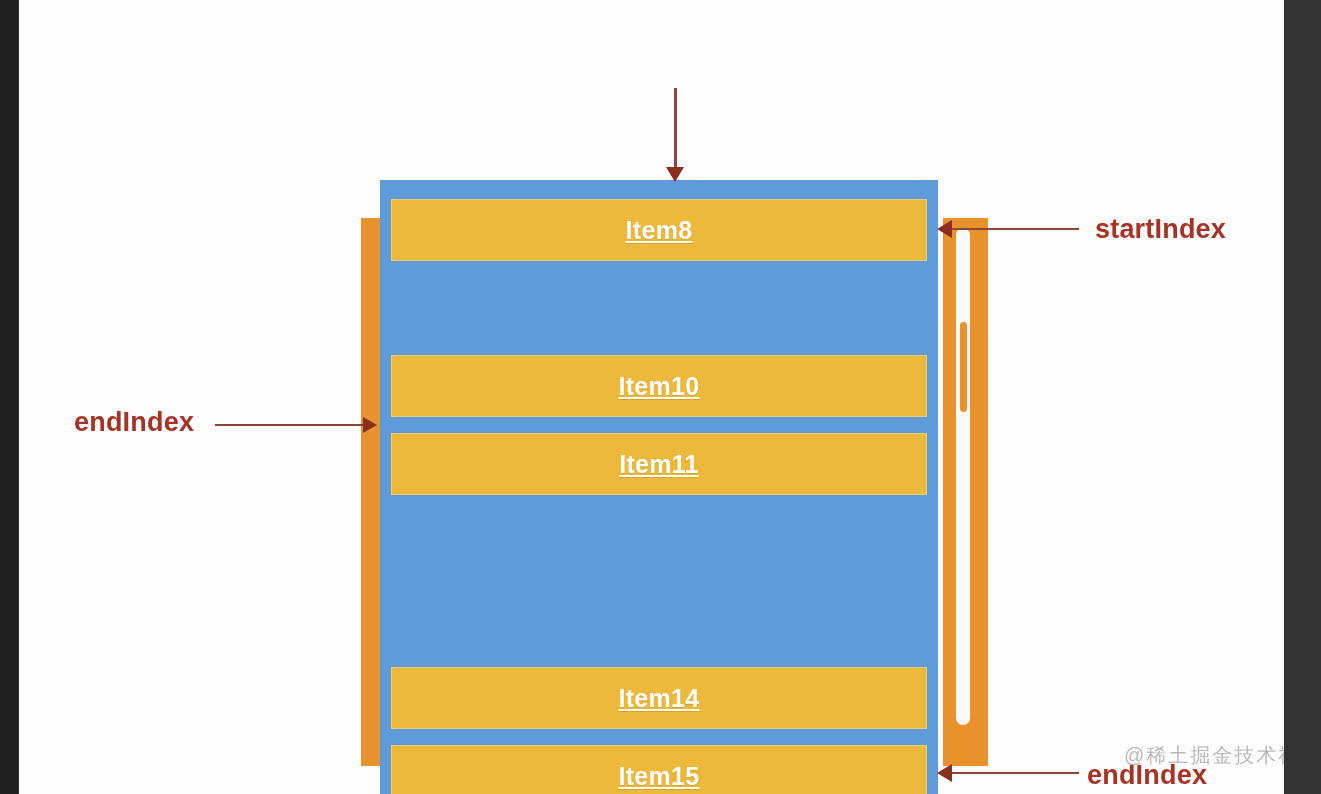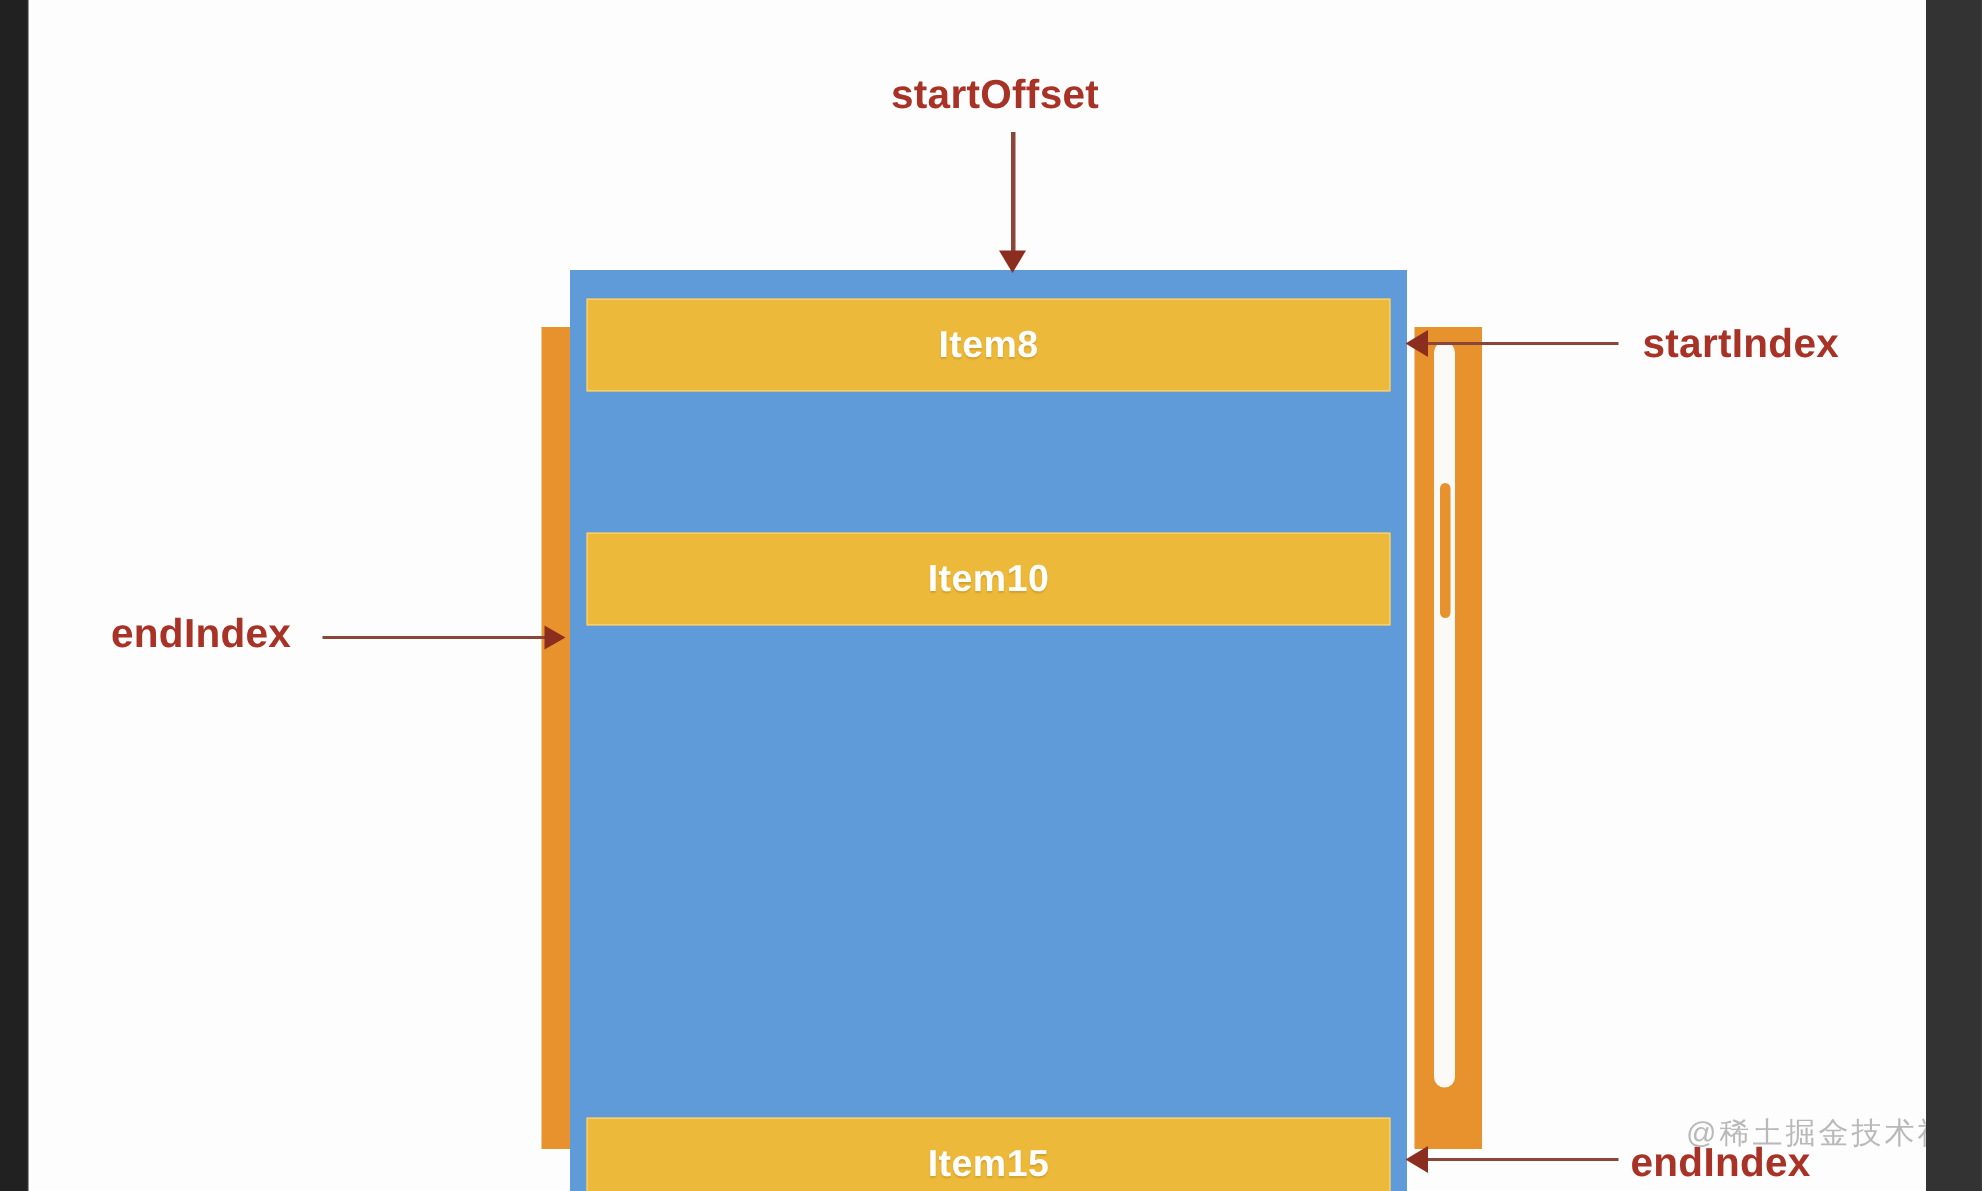--- a/index.html
+++ b/index.html
@@ -101,20 +101,21 @@
     border: 1px solid #f2cf72;
     box-sizing: border-box;
     color: #ffffff;
     font-size: 25px;
     font-weight: 600;
     letter-spacing: 0.3px;
     display: flex;
     align-items: center;
     justify-content: center;
     text-shadow: 0 1px 1px rgba(140,95,10,0.25);
+    text-decoration: underline;
   }
 
   
   .annot-label {
     position: absolute;
     color: #a83226;
     font-size: 27px;
     font-weight: 700;
     letter-spacing: 0.2px;
     white-space: nowrap;
@@ -182,23 +183,24 @@
 
     <div class="orange-left"></div>
     <div class="orange-right"></div>
     <div class="scroll-track"></div>
     <div class="scroll-thumb"></div>
 
     <div class="blue-window"></div>
 
     <div class="item-row" style="top:199px">Item8</div>
     <div class="item-row" style="top:355px">Item10</div>
+    <div class="item-row" style="top:433px">Item11</div>
+    <div class="item-row" style="top:667px">Item14</div>
     <div class="item-row" style="top:745px">Item15</div>
 
-    <div class="annot-label" id="label-startoffset">startOffset</div>
     <div class="annot-line v" id="line-startoffset"></div>
     <div class="arrow arrow-down" id="arrow-startoffset"></div>
 
     <div class="annot-label" id="label-startindex">startIndex</div>
     <div class="annot-line h" id="line-startindex"></div>
     <div class="arrow arrow-left" id="arrow-startindex"></div>
 
     <div class="annot-label" id="label-viewport">endIndex</div>
     <div class="annot-line h" id="line-viewport"></div>
     <div class="arrow arrow-right" id="arrow-viewport"></div>

